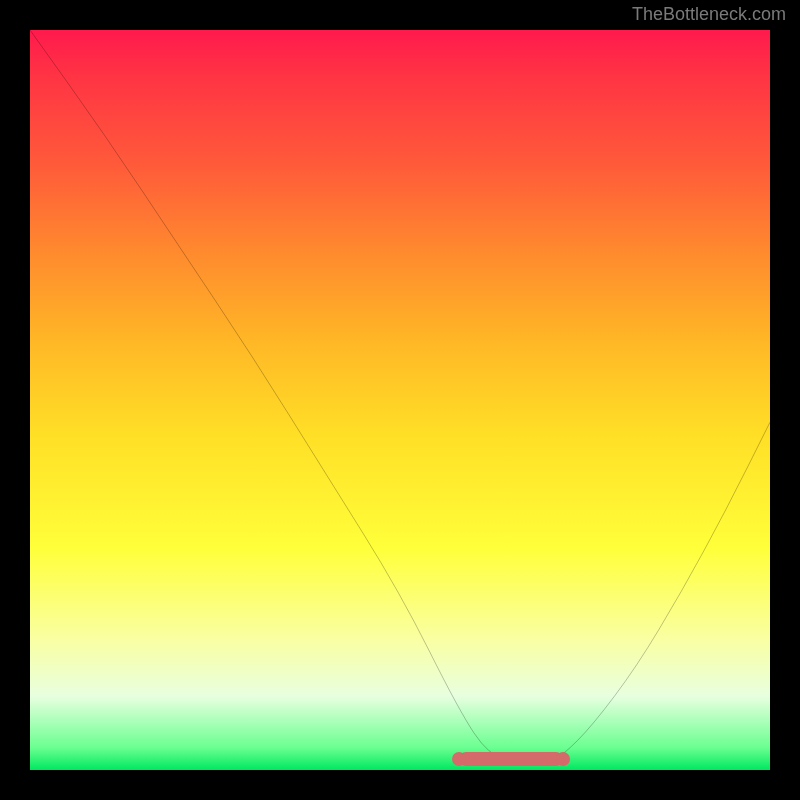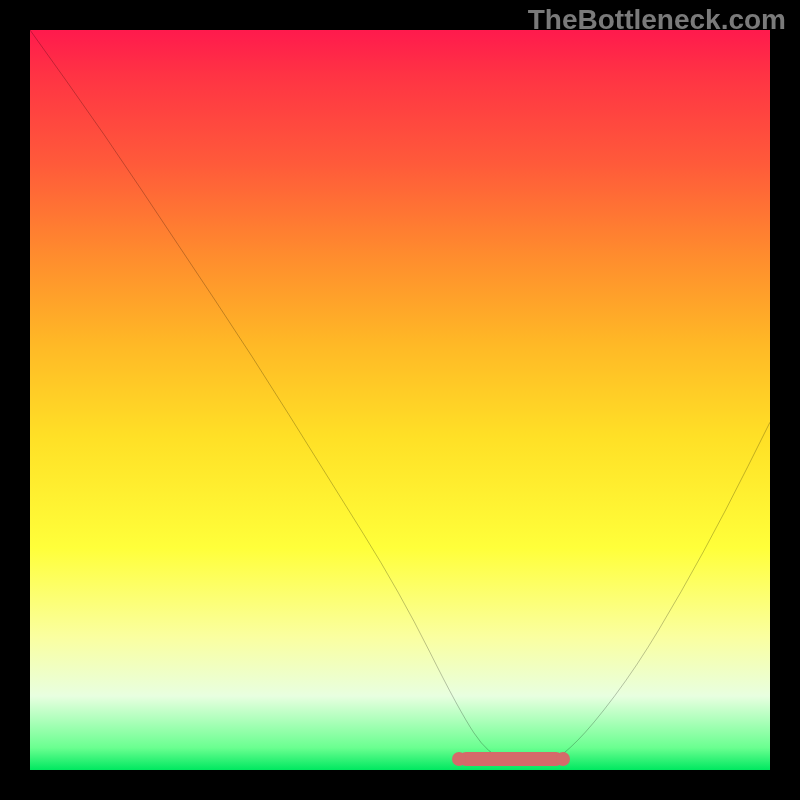--- a/index.html
+++ b/index.html
@@ -9,22 +9,22 @@
     height: 800px;
     background: #000;
     position: relative;
     font-family: Arial, sans-serif;
   }
   .attribution {
     position: absolute;
     top: 4px;
     right: 14px;
     color: #7a7a7a;
-    font-size: 28px;
-    font-weight: 700;
+    font-size: 18px;
+    font-weight: 400;
     z-index: 10;
   }
   .plot-area {
     position: absolute;
     left: 30px;
     top: 30px;
     width: 740px;
     height: 740px;
   }
   .gradient {

